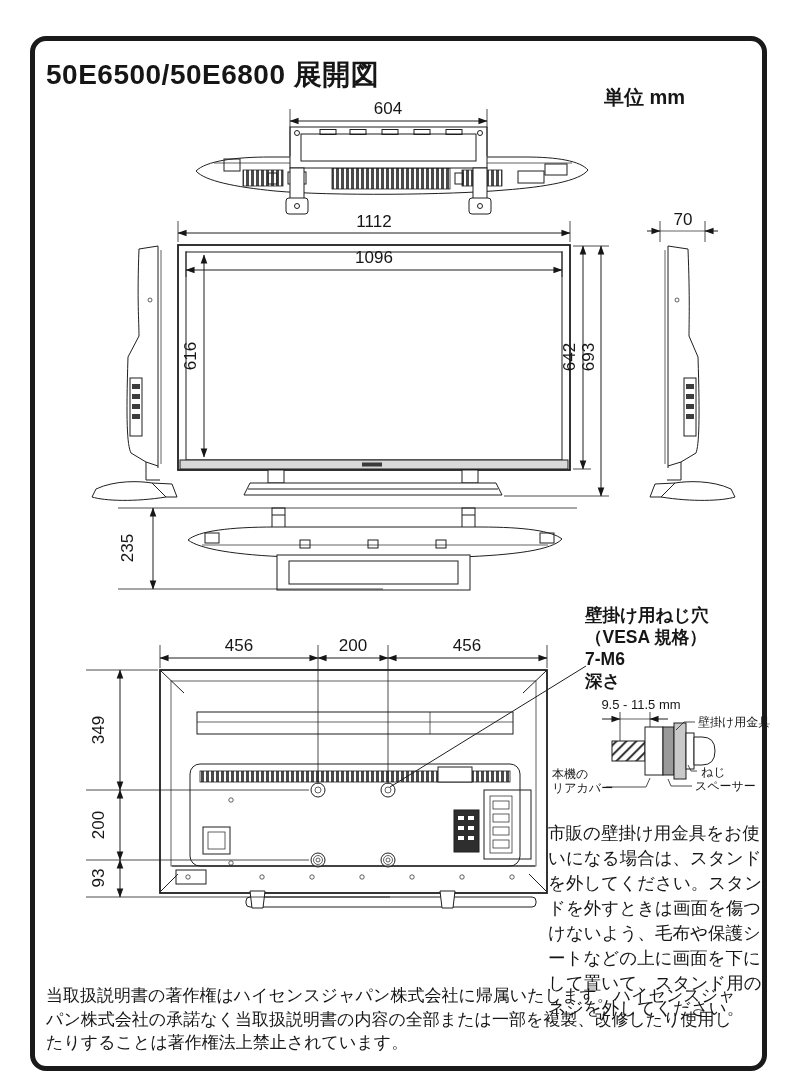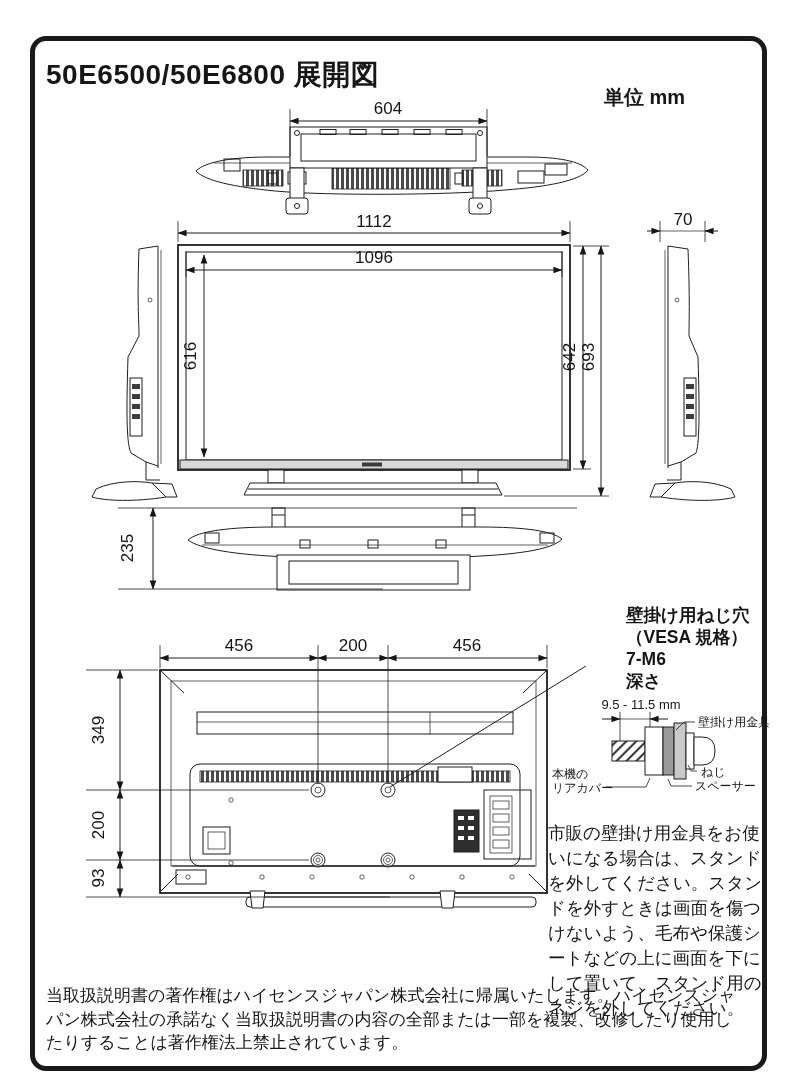--- a/index.html
+++ b/index.html
@@ -3,21 +3,21 @@
 <meta charset="utf-8">
 <style>
   html,body{margin:0;padding:0;background:#ffffff;}
   .page{position:relative;width:796px;height:1080px;background:#ffffff;overflow:hidden;
         font-family:"Liberation Sans",sans-serif;color:#161616;}
   .frame{position:absolute;left:30px;top:36px;width:737px;height:1035px;
          border:5px solid #1a1a1a;border-radius:16px;box-sizing:border-box;}
   .abs{position:absolute;}
   .title{left:46px;top:56px;font-size:28px;font-weight:bold;letter-spacing:.5px;}
   .unit{left:604px;top:84px;font-size:20px;font-weight:600;}
-  .vesa-block{left:585px;top:604px;font-size:17.5px;font-weight:600;line-height:22px;margin-left:41px;}
+  .vesa-block{left:585px;top:604px;font-size:17.5px;font-weight:600;line-height:22px;}
   .wallnote{left:548px;top:821px;width:224px;font-size:17.5px;line-height:25px;
             font-weight:500;word-break:break-all;}
   .copyright{left:46px;top:984px;width:702px;font-size:17px;line-height:23.5px;
              word-break:break-all;}
   svg.art{position:absolute;left:0;top:0;}
   .ln{stroke:#1f1f1f;stroke-width:1;fill:none;}
   .lnt{stroke:#1f1f1f;stroke-width:.7;fill:none;}
   .fw{stroke:#1f1f1f;stroke-width:1;fill:#ffffff;}
   .fw2{stroke:#1f1f1f;stroke-width:1.8;fill:#ffffff;}
   .fl{fill:#d9d9d9;stroke:#1f1f1f;stroke-width:1;}

